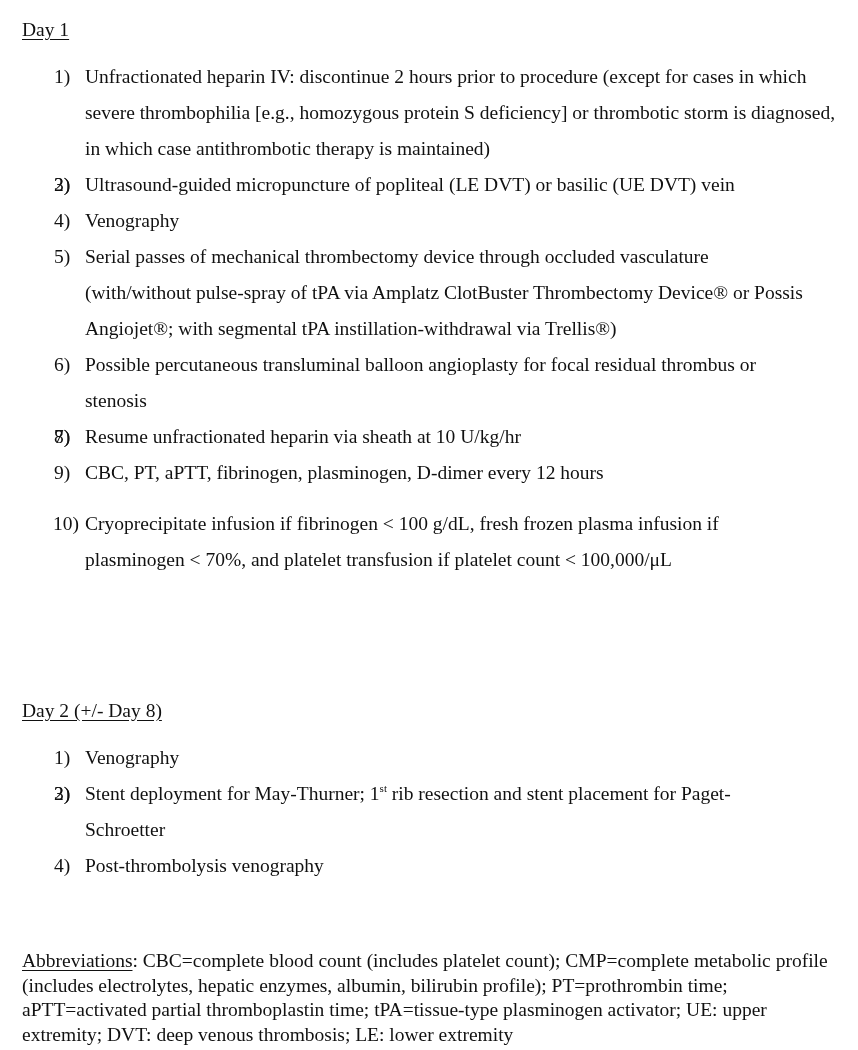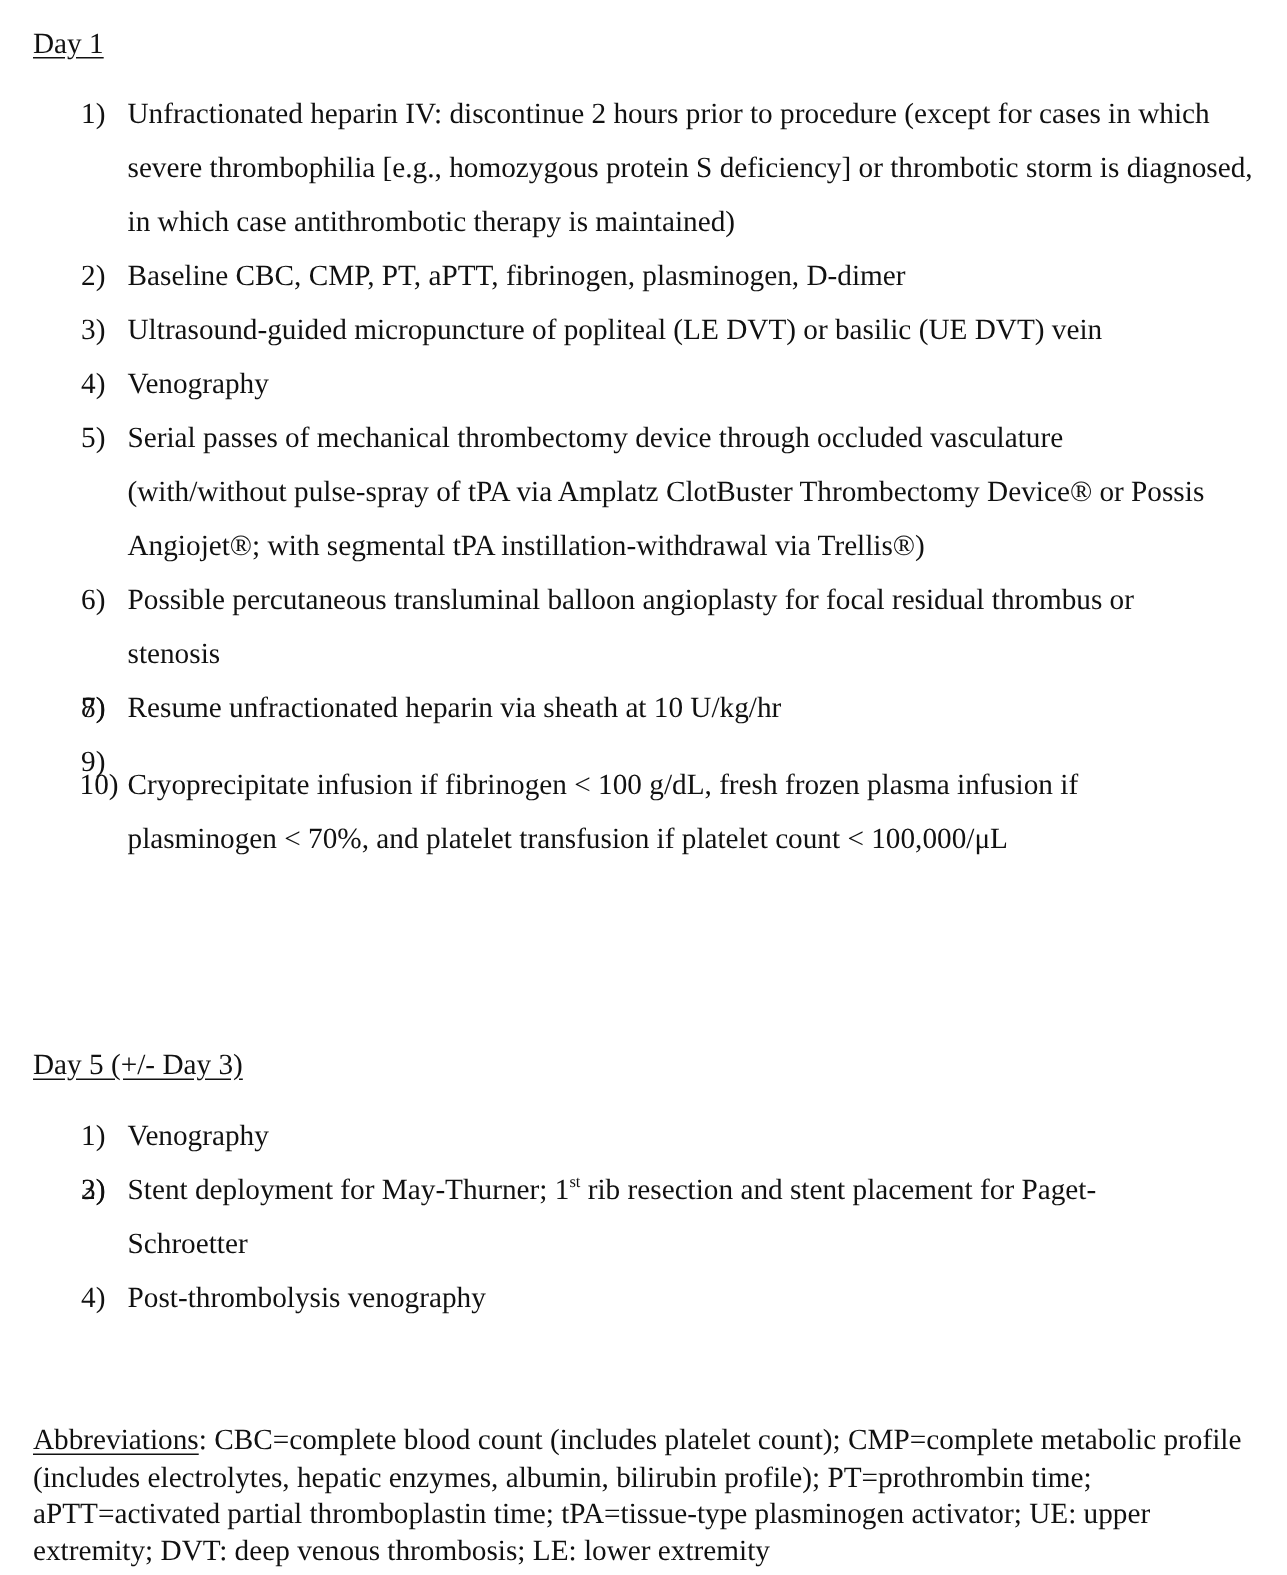--- a/index.html
+++ b/index.html
@@ -58,21 +58,20 @@
 
 <div class="heading" style="top:20px;">Day 1</div>
 
 <ol class="list" style="top:59px;">
   <li class="item" style="width:753px;">
     <span class="num">1)</span>
     <span>Unfractionated heparin IV: discontinue 2 hours prior to procedure (except for cases in which severe thrombophilia [e.g., homozygous protein S deficiency] or thrombotic storm is diagnosed, in which case antithrombotic therapy is maintained)</span>
   </li>
   <li class="item">
     <span class="num">2)</span>
-    <span>Baseline CBC, CMP, PT, aPTT, fibrinogen, plasminogen, D-dimer</span>
   </li>
   <li class="item">
     <span class="num">3)</span>
     <span>Ultrasound-guided micropuncture of popliteal (LE DVT) or basilic (UE DVT) vein</span>
   </li>
   <li class="item">
     <span class="num">4)</span>
     <span>Venography</span>
   </li>
   <li class="item" style="width:720px;">
@@ -85,28 +84,29 @@
   </li>
   <li class="item" style="width:760px;">
     <span class="num">7)</span>
   </li>
   <li class="item">
     <span class="num">8)</span>
     <span>Resume unfractionated heparin via sheath at 10 U/kg/hr</span>
   </li>
   <li class="item">
     <span class="num">9)</span>
+    <span>CBC, PT, aPTT, fibrinogen, plasminogen, D-dimer every 12 hours</span>
   </li>
   <li class="item" style="width:700px;margin-top:15px;">
     <span class="num wide">10)</span>
     <span>Cryoprecipitate infusion if fibrinogen &lt; 100 g/dL, fresh frozen plasma infusion if plasminogen &lt; 70%, and platelet transfusion if platelet count &lt; 100,000/μL</span>
   </li>
 </ol>
 
-<div class="heading" style="top:701px;">Day 5 (+/- Day 3)</div>
+<div class="heading" style="top:701px;">Day 2 (+/- Day 8)</div>
 
 <ol class="list" style="top:740px;">
   <li class="item">
     <span class="num">1)</span>
     <span>Venography</span>
   </li>
   <li class="item">
     <span class="num">2)</span>
   </li>
   <li class="item" style="width:710px;">

